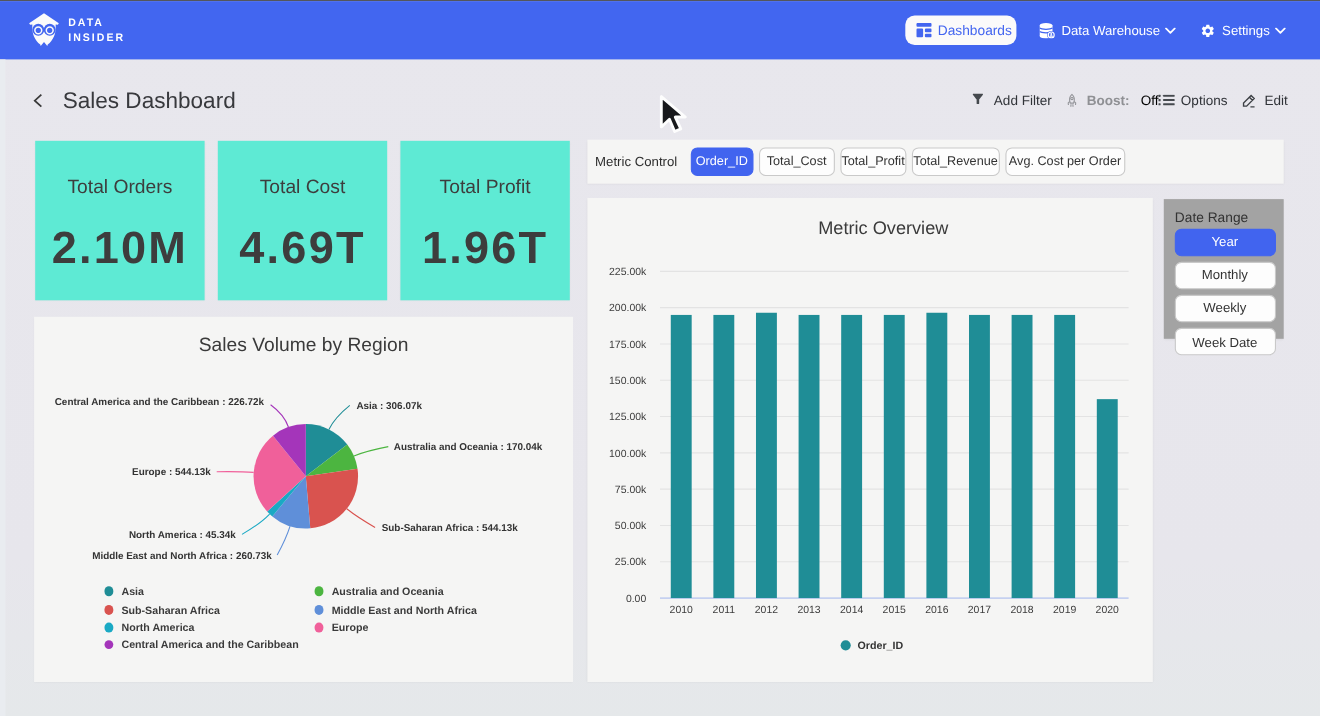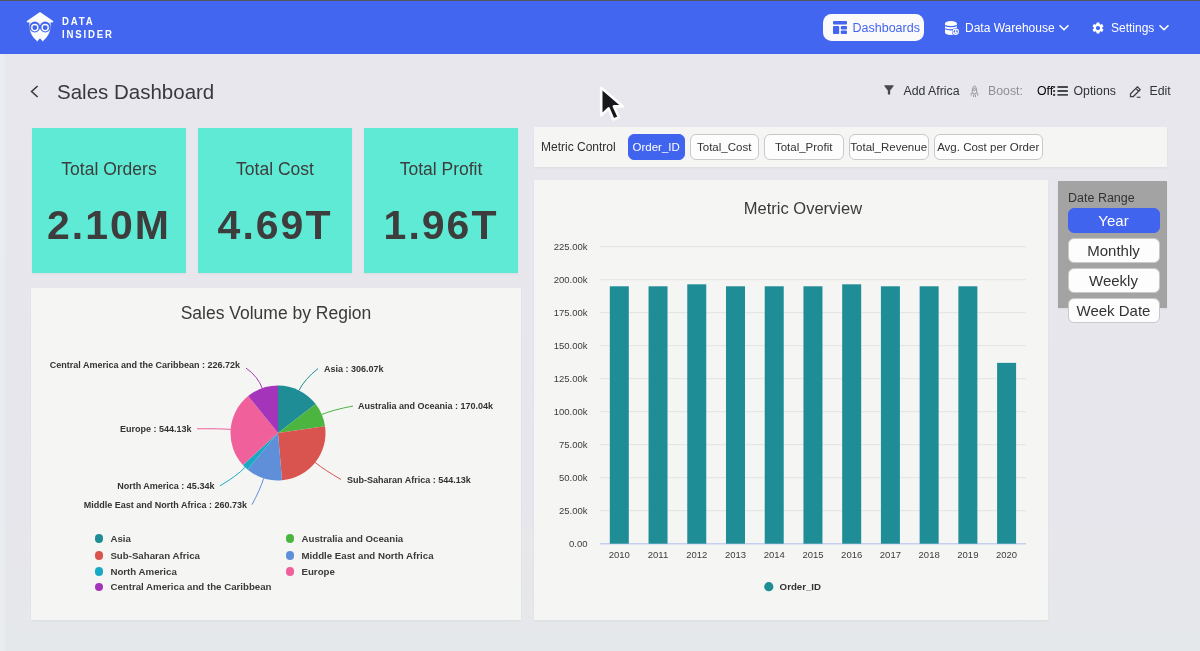--- a/index.html
+++ b/index.html
@@ -28,21 +28,21 @@
 
 #mctrl { left:534px; top:127px; width:633px; height:40px; background:#f5f5f4; box-shadow:0 1px 2px rgba(0,0,0,0.05); display:flex; align-items:center; }
 #mctrl .lbl { margin-left:7px; font-size:12px; color:#2e2e2e; }
 .mbtn { height:26px; border:1px solid #c9c9c9; background:#fdfdfd; border-radius:6px; font-size:11.5px; color:#333; display:flex; align-items:center; justify-content:center; margin-left:5px; font-family:"Liberation Sans",sans-serif; }
 .mbtn.sel { background:#4164ef; border-color:#4164ef; color:#fff; }
 
 #piecard { left:31px; top:288px; width:490px; height:332px; background:#f5f5f4; box-shadow:0 1px 2px rgba(0,0,0,0.05); }
 #chartcard { left:534px; top:180px; width:514px; height:440px; background:#f5f5f4; box-shadow:0 1px 2px rgba(0,0,0,0.05); }
 #datecard { left:1058px; top:181px; width:109px; height:127px; background:#a3a3a3; box-shadow:0 1px 2px rgba(0,0,0,0.05); }
 #datecard .hd { margin:10px 0 0 10px; font-size:12.5px; color:#333; }
-.dbtn { display:block; width:92px; height:25px; margin:5.2px 0 0 9.5px; border:1px solid #c9c9c9; background:#fdfdfd; border-radius:6px; font-size:15px; color:#333; text-align:center; font-family:"Liberation Sans",sans-serif; }
+.dbtn { display:block; width:92px; height:25px; margin:5.2px 0 0 9.5px; border:1px solid #c9c9c9; background:#fdfdfd; border-radius:6px; font-size:12px; color:#333; text-align:center; font-family:"Liberation Sans",sans-serif; }
 .dbtn.sel { background:#4164ef; border-color:#4164ef; color:#fff; margin-top:2.5px; }
 .ctitle { text-align:center; color:#3a3a3a; }
 
 .plab { position:absolute; font-size:9px; font-weight:bold; color:#333; white-space:nowrap; }
 .leg { position:absolute; font-size:9.7px; font-weight:bold; color:#3b3b3b; white-space:nowrap; line-height:11px; }
 .leg i { display:inline-block; width:8.6px; height:8.6px; border-radius:50%; margin-right:7px; vertical-align:-1px; }
 </style>
 </head>
 <body>
 <div class="abs" id="topline"></div>
@@ -100,30 +100,30 @@
 </div>
 
 <svg class="abs" style="left:29.5px; top:84.5px;" width="9" height="13" viewBox="0 0 9 13">
   <path d="M7.6 1 L1.6 6.5 L7.6 12" stroke="#3a3a3a" stroke-width="1.6" fill="none"></path>
 </svg>
 <div class="abs" id="subh-title">Sales Dashboard</div>
 
 <svg class="ticon" style="left:882px; top:84px;" width="14" height="13" viewBox="0 0 24 22">
     <path fill="#45494e" d="M4.25,3.61C6.27,6.2,10,11,10,11v6c0,0.55,0.45,1,1,1h2c0.55,0,1-0.45,1-1v-6c0,0,3.72-4.8,5.74-7.39 C20.25,2.95,19.78,2,18.95,2H5.04C4.21,2,3.74,2.95,4.25,3.61z"></path>
   </svg>
-<div class="ttxt" style="left:903.5px; top:84px;">Add Africa</div>
+<div class="ttxt" style="left:903.5px; top:84px;">Add Filter</div>
 
 <svg class="ticon" style="left:968.5px; top:84.5px;" width="11" height="13" viewBox="0 0 22 26">
     <g fill="none" stroke="#94959a" stroke-width="2">
       <path d="M11 1.5 C14.6 4.5 15.8 8.6 15.2 13.2 L14 17.5 H8 L6.8 13.2 C6.2 8.6 7.4 4.5 11 1.5 Z"></path>
       <circle cx="11" cy="9" r="2.2"></circle>
       <path d="M7 14.5 L4.2 17 L4.6 21 M15 14.5 L17.8 17 L17.4 21 M9.3 19.5 L9 24 M12.7 19.5 L13 24"></path>
     </g>
   </svg>
-<div class="ttxt" style="left:988px; top:84px; color:#8f9094; font-weight:400;">Boost:</div>
+<div class="ttxt" style="left:988px; top:84px; color:#8f9094; font-weight:700;">Boost:</div>
 <div class="ttxt" style="left:1025px; top:84px; color:#000000; font-weight:400;margin-left:12px;">Off</div>
 
 <svg class="ticon" style="left:1052.5px; top:85.5px;" width="15" height="10" viewBox="0 0 15 10">
   <g fill="#45494e">
       <rect x="0" y="0" width="2.1" height="2.1" rx="0.5"></rect>
       <rect x="0" y="3.9" width="2.1" height="2.1" rx="0.5"></rect>
       <rect x="0" y="7.8" width="2.1" height="2.1" rx="0.5"></rect>
       <rect x="4.4" y="0.1" width="10.6" height="1.9" rx="0.4"></rect>
       <rect x="4.4" y="4" width="10.6" height="1.9" rx="0.4"></rect>
       <rect x="4.4" y="7.9" width="10.6" height="1.9" rx="0.4"></rect>
@@ -149,21 +149,21 @@
   </div>
 <div class="abs mcard" style="left:364px;">
     <div class="t">Total Profit</div>
     <div class="v">1.96T</div>
   </div>
 
 <div class="abs" id="mctrl">
   <span class="lbl">Metric Control</span>
   <button class="mbtn sel" style="margin-left:12px; width:57px;">Order_ID</button>
   <button class="mbtn" style="width:69px;">Total_Cost</button>
-  <button class="mbtn" style="width:80px;">Total_Profit</button>
+  <button class="mbtn" style="width:60px;">Total_Profit</button>
   <button class="mbtn" style="width:80px;">Total_Revenue</button>
   <button class="mbtn" style="width:109px;">Avg. Cost per Order</button>
 </div>
 
 <div class="abs" id="chartcard">
   <div class="ctitle" style="margin-top:19px; font-size:16.5px;padding-left:24px;">Metric Overview</div>
   <svg width="514" height="400" style="position:absolute; left:0; top:40px;" id="barsvg">
       <line x1="66" y1="290.7" x2="492" y2="290.7" stroke="#e3e3e3" stroke-width="1"></line>
       <line x1="66" y1="257.7" x2="492" y2="257.7" stroke="#e3e3e3" stroke-width="1"></line>
       <line x1="66" y1="224.7" x2="492" y2="224.7" stroke="#e3e3e3" stroke-width="1"></line>

